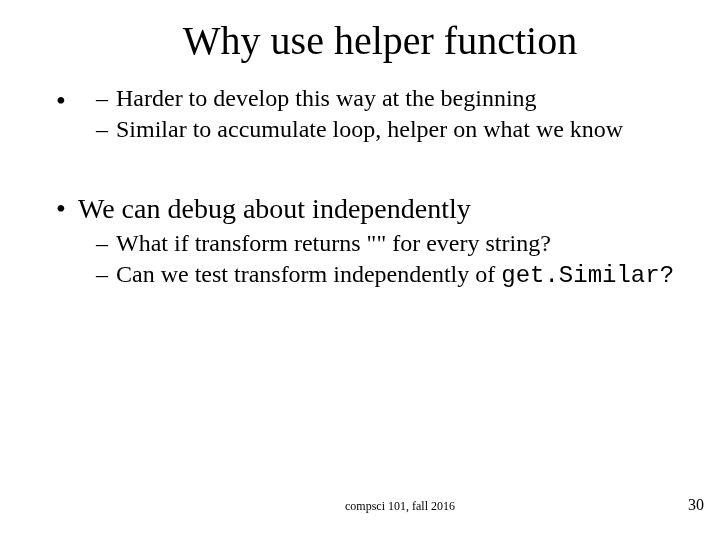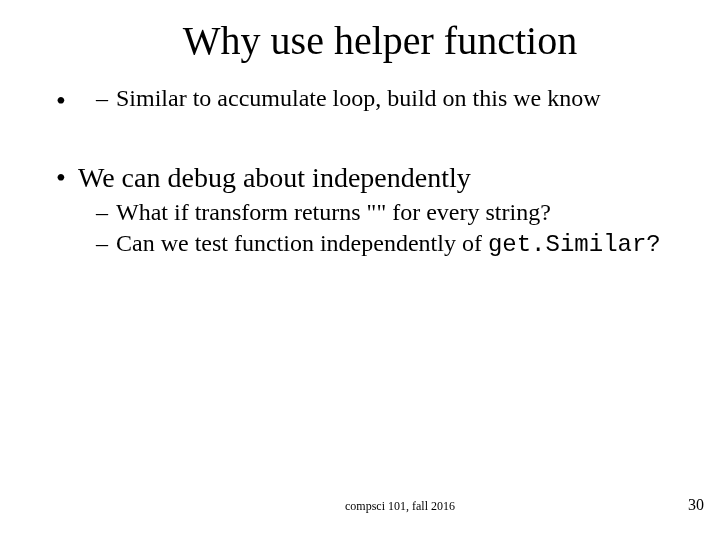--- a/index.html
+++ b/index.html
@@ -96,35 +96,38 @@
   <div class="title">
     <span>Why use helper function</span><br>
   </div>
 
   <div class="content">
     <ul class="top">
 
       <li>
         <ul class="sub">
           <li>
-            <span>Similar to accumulate loop, build on this we know</span>
+            <span>Harder to develop this way at the beginning</span>
+          </li>
+          <li>
+            <span>Similar to accumulate loop, helper on what we know</span>
           </li>
         </ul>
       </li>
 
       <li style="padding: 0px; margin: 0px; list-style: none; height: 40px;" class="gap"></li>
 
       <li>
         <span>We can debug about independently</span>
         <ul class="sub">
           <li>
             <span>What if transform returns "" for every string?</span>
           </li>
           <li>
-            <span>Can we test function independently of </span><span class="code">get.Similar?</span>
+            <span>Can we test transform independently of </span><span class="code">get.Similar?</span>
           </li>
         </ul>
       </li>
 
     </ul>
   </div>
 
   <div class="footer-center">compsci 101, fall 2016</div>
   <div class="footer-right">30</div>
 

